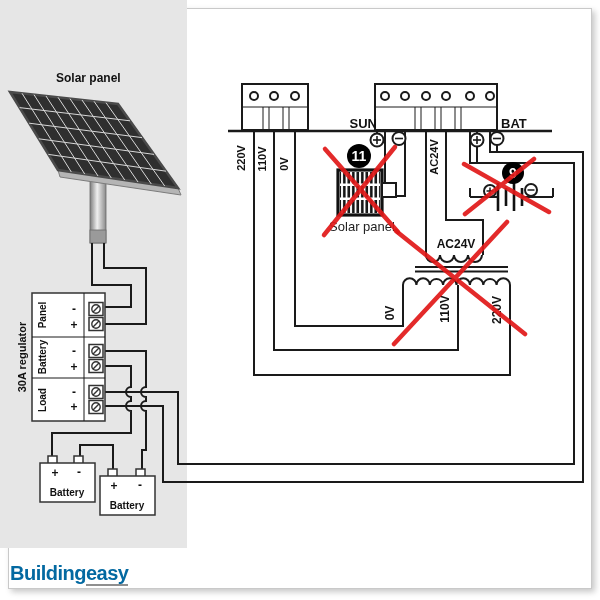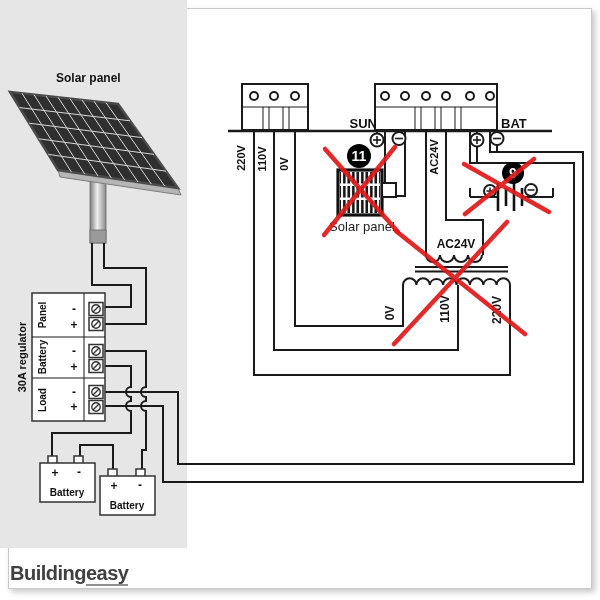--- a/index.html
+++ b/index.html
@@ -2,21 +2,21 @@
 <html><head>
 <meta charset="utf-8">
 <style>
   html,body{margin:0;padding:0;background:#ffffff;}
   #stage{position:relative;width:600px;height:600px;background:#ffffff;overflow:hidden;
          font-family:"Liberation Sans", sans-serif;text-decoration:underline;}
   #frame{position:absolute;left:8px;top:8px;width:582px;height:579px;
          border:1px solid #c9c9c9;box-shadow:3px 3px 6px rgba(0,0,0,0.22);background:#ffffff;}
   #grayPanel{position:absolute;left:0;top:0;width:187px;height:548px;background:#e6e6e6;}
   #logo{position:absolute;left:10px;top:562px;font-weight:bold;font-size:20px;
-        letter-spacing:-0.5px;color:#404040;}
+        letter-spacing:-0.5px;color:#0369a1;}
   #logo .u{border-bottom:2px solid #8f8f8f;padding-bottom:0px;}
   svg{position:absolute;left:0;top:0;}
   svg text{font-family:"Liberation Sans", sans-serif;fill:#111;}
   .lbl-b11{font-size:11px;font-weight:bold;}
   .lbl-b10{font-size:10px;font-weight:bold;}
   .lbl-b12{font-size:12px;font-weight:bold;}
   .lbl-b13{font-size:13px;font-weight:bold;}
   .lbl-r13{font-size:13px;font-weight:normal;fill:#222;}
   .badge-t{font-size:14px;font-weight:bold;fill:#ffffff;}
   .wire{fill:none;stroke:#1a1a1a;stroke-width:2;}

